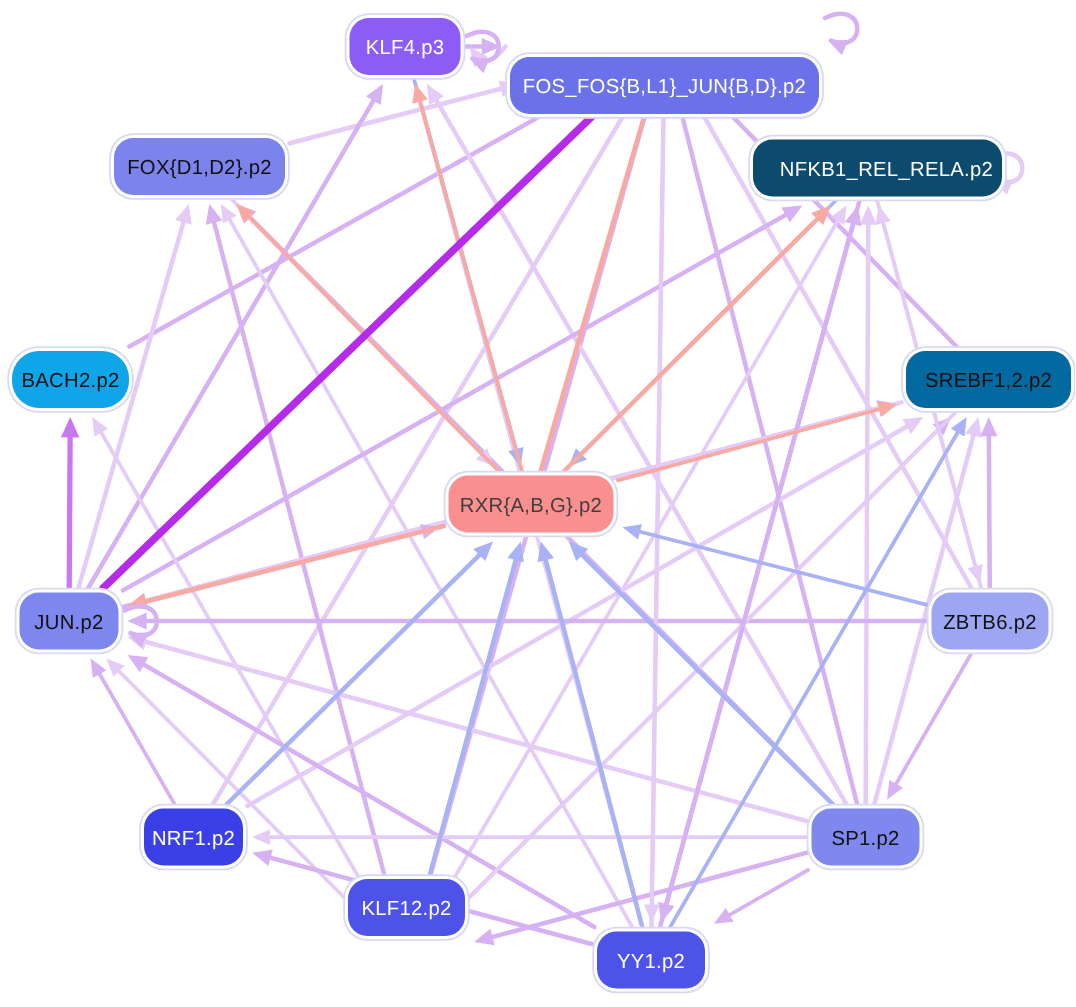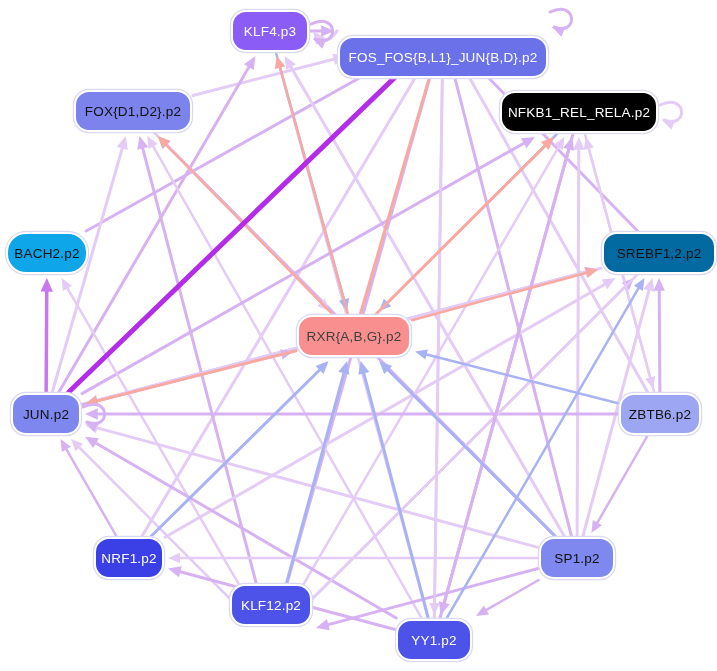--- a/index.html
+++ b/index.html
@@ -278,21 +278,21 @@
       <polygon points="552,27 565.4607692307692,26.72615384615385 561.2838461538462,36.75076923076923" fill="#d7b2f2"></polygon>
       <path d="M 660 105 C 688 92, 688 130, 664 120" fill="none" stroke="#e4ccf6" stroke-width="3" stroke-linecap="round"></path>
       <polygon points="662,120 675.4607692307692,119.72615384615385 671.2838461538462,129.75076923076924" fill="#e4ccf6"></polygon>
       <path d="M 83 407 C 111 394, 111 432, 87 422" fill="none" stroke="#d7b2f2" stroke-width="3" stroke-linecap="round"></path>
       <polygon points="85,422 98.46076923076923,421.72615384615386 94.28384615384614,431.7507692307692" fill="#d7b2f2"></polygon>
     </svg>
 
 <div class="node" style="left: 233px; top: 12px; width: 74px; height: 38px; background: #8b5cf6; color: rgb(255, 255, 255);">KLF4.p3</div>
     <div class="node" style="left: 340px; top: 24px; width: 206px; height: 38px; background: rgb(107, 113, 233); color: rgb(255, 255, 255); margin-top: 14px;">FOS_FOS{B,L1}_JUN{B,D}.p2</div>
     <div class="node" style="left: 76px; top: 92px; width: 114px; height: 38px; background: rgb(124, 131, 236); color: rgb(17, 17, 17);">FOX{D1,D2}.p2</div>
-    <div class="node" style="left: 502px; top: 93px; width: 154px; height: 38px; background: #000000; color: rgb(255, 255, 255);">NFKB1_REL_RELA.p2</div>
+    <div class="node" style="left: 502px; top: 93px; width: 154px; height: 38px; background: #0c4a6e; color: rgb(255, 255, 255); padding-left: 12px;">NFKB1_REL_RELA.p2</div>
     <div class="node" style="left: 8px; top: 234px; width: 78px; height: 38px; background: #0ea5e9; color: rgb(17, 17, 17); border-radius: 18px;">BACH2.p2</div>
     <div class="node" style="left: 604px; top: 234px; width: 110px; height: 38px; background: #0369a1; color: rgb(17, 17, 17);">SREBF1,2.p2</div>
     <div class="node" style="left: 299px; top: 317px; width: 110px; height: 38px; background: rgb(249, 143, 143); color: #404040;">RXR{A,B,G}.p2</div>
     <div class="node" style="left: 13px; top: 395px; width: 66px; height: 38px; background: rgb(125, 135, 238); color: rgb(17, 17, 17);">JUN.p2</div>
     <div class="node" style="left: 621px; top: 395px; width: 78px; height: 38px; background: rgb(157, 166, 242); color: rgb(17, 17, 17);">ZBTB6.p2</div>
     <div class="node" style="left: 96px; top: 539px; width: 66px; height: 38px; background: rgb(58, 63, 230); color: rgb(255, 255, 255);">NRF1.p2</div>
     <div class="node" style="left: 541px; top: 539px; width: 72px; height: 38px; background: rgb(126, 136, 238); color: rgb(17, 17, 17);">SP1.p2</div>
     <div class="node" style="left: 232px; top: 586px; width: 78px; height: 38px; background: rgb(77, 83, 232); color: rgb(255, 255, 255);">KLF12.p2</div>
     <div class="node" style="left: 398px; top: 621px; width: 72px; height: 38px; background: rgb(77, 83, 232); color: rgb(255, 255, 255);">YY1.p2</div>
   </div>

